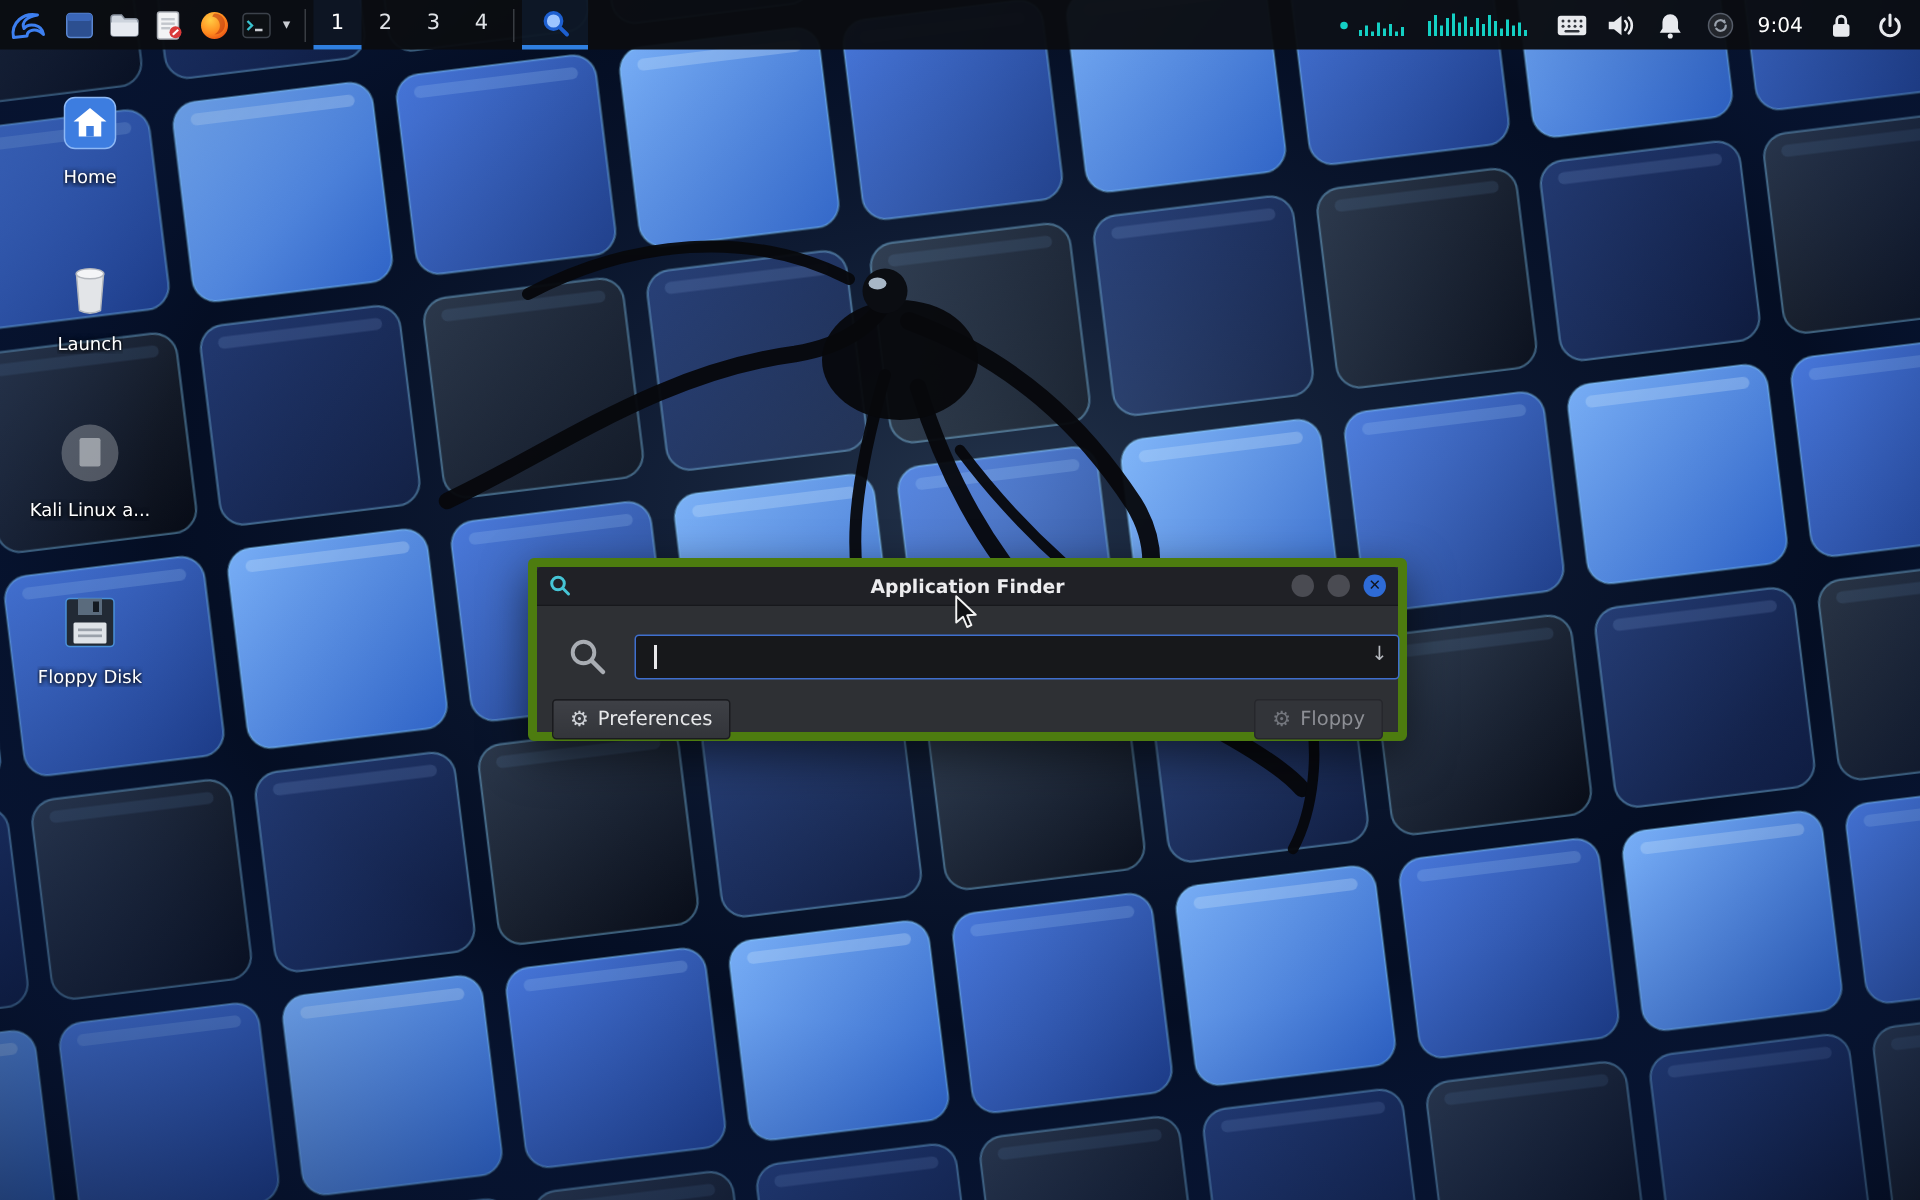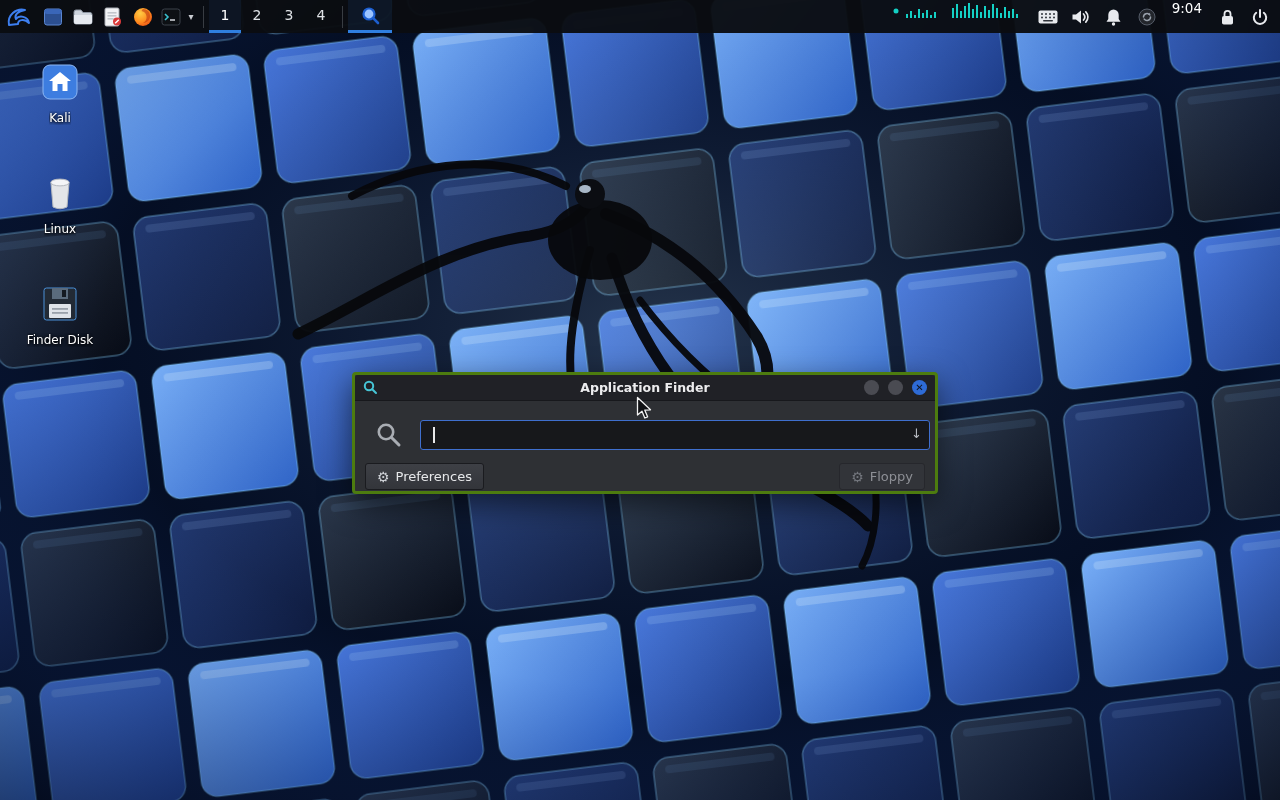--- a/index.html
+++ b/index.html
@@ -17,36 +17,36 @@
   .panel-left { display:flex; align-items:center; height:100%; }
   .kali-btn { width:38px; height:33px; display:flex; align-items:center; justify-content:center; }
   .launcher { width:30px; height:33px; display:flex; align-items:center; justify-content:center; cursor:pointer; }
   .chev { color:#c9ccd2; font-size:10px; width:14px; text-align:center; }
   .vsep { width:1px; height:22px; background:#383c42; margin:0 5px; }
   .ws-btn { width:32px; height:33px; display:flex; align-items:center; justify-content:center;
             font-size:14px; color:#dfe2e6; border-bottom:3px solid transparent; }
   .ws-btn.active { border-bottom-color:#2f7fe0; color:#ffffff; background:rgba(47,127,224,0.08); }
   .task-btn { width:44px; height:33px; display:flex; align-items:center; justify-content:center;
               border-bottom:3px solid #2f7fe0; background:rgba(47,127,224,0.10); }
-  .panel-right { margin-left:auto; display:flex; gap:13px; padding-right:10px; height:100%; }
+  .panel-right { margin-left:auto; display:flex; align-items:center; gap:13px; padding-right:10px; height:100%; }
   .tray-icon { display:flex; align-items:center; justify-content:center; width:20px; height:33px; }
   .clock { font-size:13.5px; color:#ffffff; padding:0 2px; }
 
   
   .desktop-icons { position:absolute; left:12px; top:50px; z-index:2; }
   .d-icon { width:96px; display:flex; flex-direction:column; align-items:center;
             margin-bottom:36px; cursor:pointer; }
   .d-icon .img { height:52px; display:flex; align-items:flex-end; justify-content:center; }
   .d-icon .lbl { margin-top:9px; font-size:12px; color:#ffffff;
                  text-shadow:0 1px 3px #000, 0 0 4px rgba(0,0,0,.9);
                  max-width:94px; white-space:nowrap; overflow:hidden; text-align:center; }
 
   
   .af-window { position:absolute; left:352px; top:372px; width:586px; height:122px;
-               background:#2e3034; border:3px solid #4d7c0f; border-radius:4px;
+               background:#2e3034; border:6px solid #4d7c0f; border-radius:4px;
                box-shadow:0 10px 30px rgba(0,0,0,0.55); z-index:5; }
   .af-titlebar { position:relative; height:26px; background:#202126;
                  border-bottom:1px solid #17181c; border-radius:3px 3px 0 0;
                  display:flex; align-items:center; }
   .af-title { position:absolute; left:0; right:0; text-align:center;
               font-size:12.5px; font-weight:bold; color:#ececee; pointer-events:none; }
   .af-tb-icon { margin-left:8px; display:flex; }
   .af-tb-btns { position:absolute; right:8px; top:5px; display:flex; gap:9px; }
   .tb-circle { width:15px; height:15px; border-radius:50%; background:#4a4b52; }
   .tb-close { width:15px; height:15px; border-radius:50%; background:#2e6bd6;
@@ -273,47 +273,56 @@
 <div class="desktop-icons">
 
   <div class="d-icon">
     <div class="img">
       <svg width="40" height="40" viewBox="0 0 40 40">
         <rect x="3" y="3" width="34" height="34" rx="7" fill="#3d7de0" stroke="#8db8f5"></rect>
         <path d="M20 10 L31 19 H27.5 V29 H12.5 V19 H9 Z" fill="#ffffff"></path>
         <rect x="17.5" y="22" width="5" height="7" fill="#3d7de0"></rect>
       </svg>
     </div>
-    <div class="lbl">Kali</div>
+    <div class="lbl">Home</div>
   </div>
 
 
   <div class="d-icon">
     <div class="img">
       <svg width="40" height="42" viewBox="0 0 40 42">
         <path d="M11 12 H29 L27 36 Q20 39.5 13 36 Z" fill="#e3e5e8" stroke="#b4b8be"></path>
         <ellipse cx="20" cy="11.5" rx="9.2" ry="3.4" fill="#f4f5f7" stroke="#b4b8be"></ellipse>
       </svg>
     </div>
-    <div class="lbl">Linux</div>
-  </div>
-
+    <div class="lbl">Launch</div>
+  </div>
+
+  <div class="d-icon">
+    <div class="img">
+      <svg width="44" height="44" viewBox="0 0 44 44">
+        <circle cx="22" cy="22" r="19" fill="#9ba0a6" opacity="0.45"></circle>
+        <rect x="15" y="12" width="14" height="19" rx="1.5" fill="#d5d8dc" opacity="0.55"></rect>
+      </svg>
+    </div>
+    <div class="lbl">Kali Linux a...</div>
+  </div>
 
   <div class="d-icon">
     <div class="img">
       <svg width="40" height="40" viewBox="0 0 40 40">
         <rect x="4" y="4" width="32" height="32" rx="2.5" fill="#222a35" stroke="#4a90d8"></rect>
         <rect x="12" y="4" width="16" height="11" fill="#5a6b7d"></rect>
         <rect x="22" y="6" width="4" height="7" fill="#141a22"></rect>
         <rect x="9" y="20" width="22" height="14" rx="1" fill="#dfe3e8"></rect>
         <rect x="12" y="24" width="16" height="1.8" fill="#9aa1aa"></rect>
         <rect x="12" y="28" width="16" height="1.8" fill="#9aa1aa"></rect>
       </svg>
     </div>
-    <div class="lbl">Finder Disk</div>
+    <div class="lbl">Floppy Disk</div>
   </div>
 </div>
 
 <div class="af-window">
 
   <div class="af-titlebar">
     <div class="af-tb-icon">
       <svg width="15" height="15" viewBox="0 0 15 15">
         <circle cx="6" cy="6" r="4.2" fill="none" stroke="#46c5d6" stroke-width="2"></circle>
         <path d="M9.2 9.2 L13 13" stroke="#46c5d6" stroke-width="2" stroke-linecap="round"></path>

